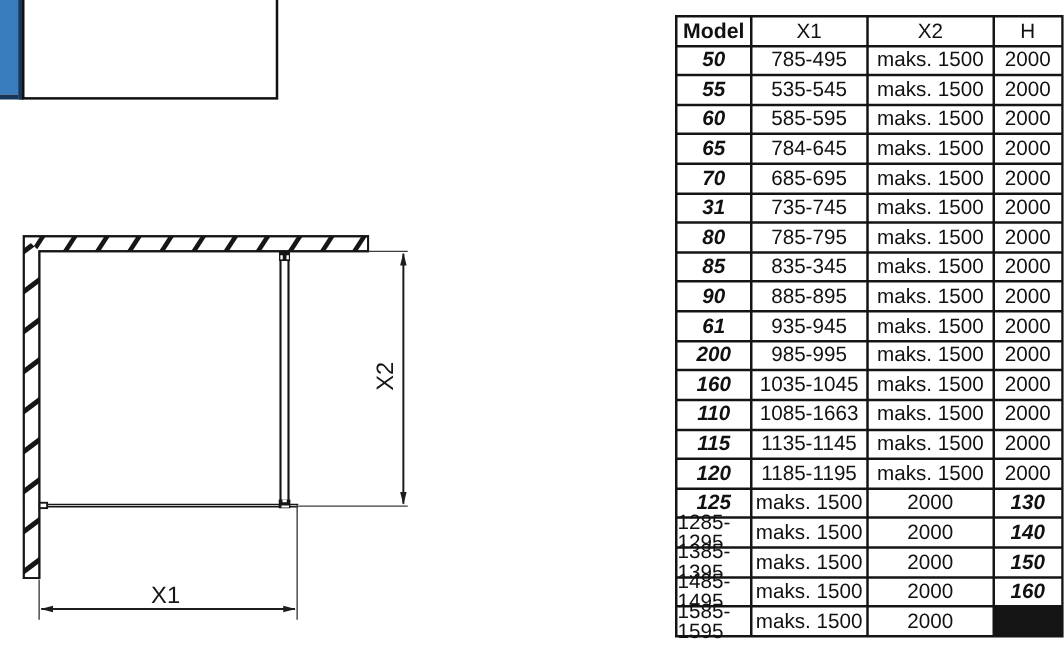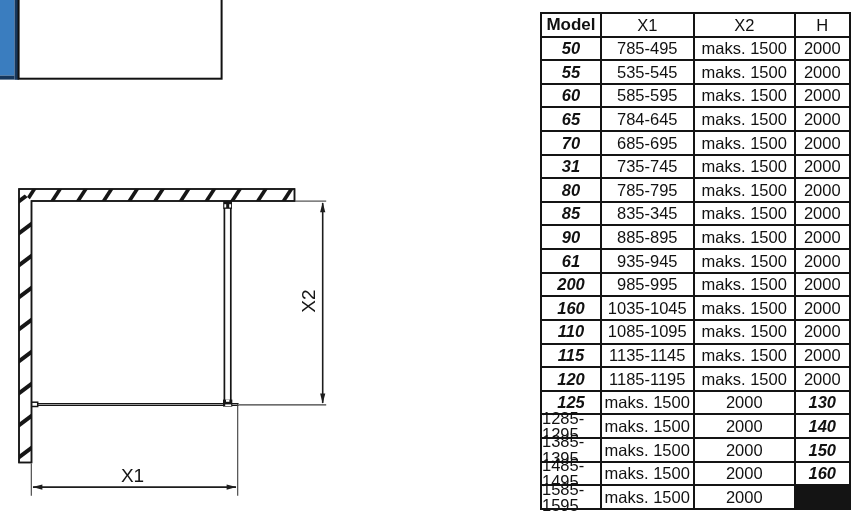--- a/index.html
+++ b/index.html
@@ -165,21 +165,21 @@
     <div>2000</div>
   <div class="m">200</div>
     <div>985-995</div>
     <div>maks. 1500</div>
     <div>2000</div>
   <div class="m">160</div>
     <div>1035-1045</div>
     <div>maks. 1500</div>
     <div>2000</div>
   <div class="m">110</div>
-    <div>1085-1095</div>
+    <div>1085-1663</div>
     <div>maks. 1500</div>
     <div>2000</div>
   <div class="m">115</div>
     <div>1135-1145</div>
     <div>maks. 1500</div>
     <div>2000</div>
   <div class="m">120</div>
     <div>1185-1195</div>
     <div>maks. 1500</div>
     <div>2000</div>

